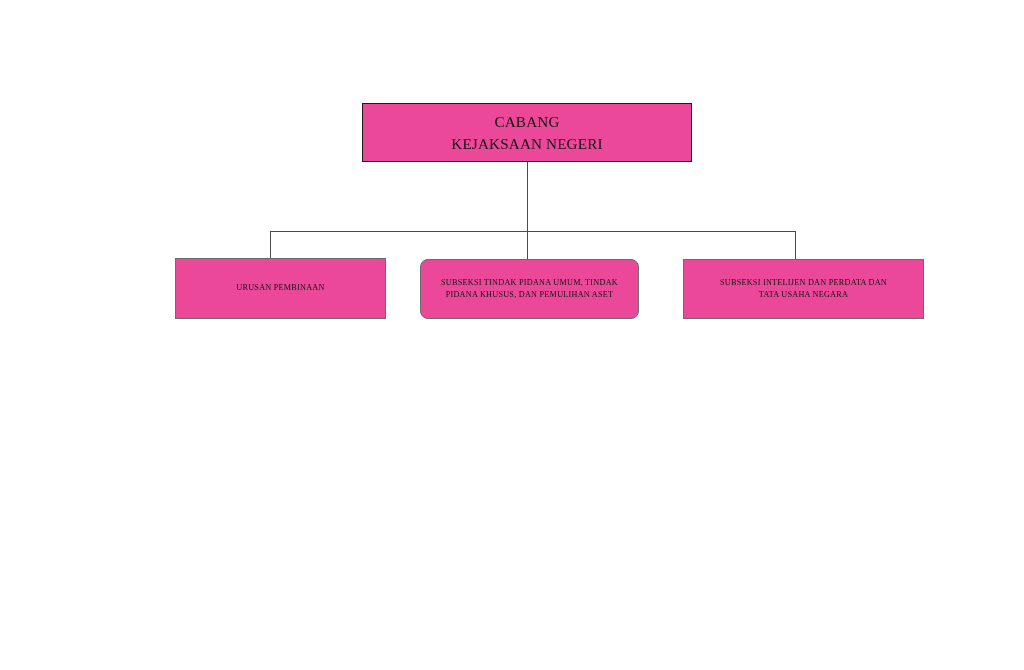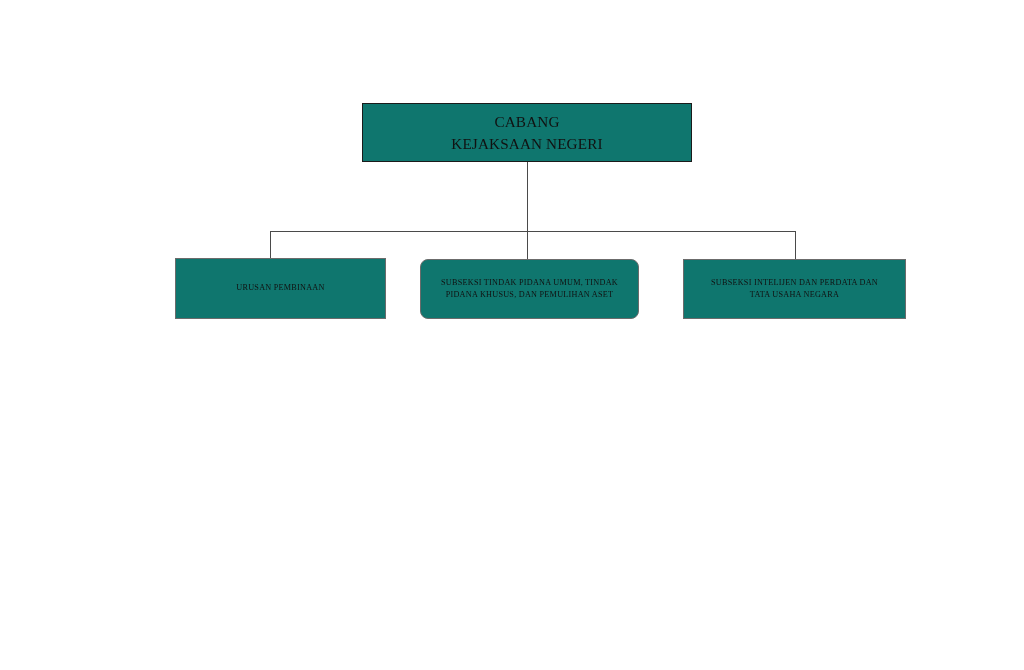--- a/index.html
+++ b/index.html
@@ -30,21 +30,21 @@
     position: absolute;
     background: #4a4a4a;
   }
   .v-line { width: 1px; }
   .h-line { height: 1px; }
 
   
   .node-box {
     position: absolute;
     box-sizing: border-box;
-    background: #0f766e;
+    background: #ec4899;
     display: flex;
     align-items: center;
     justify-content: center;
     text-align: center;
   }
 
   .node-root {
     left: 362px;
     top: 103px;
     width: 330px;
@@ -65,21 +65,21 @@
   }
   .node-child .node-label {
     font-size: 8.2px;
     line-height: 1.52;
     letter-spacing: 0.25px;
     padding: 0 9px;
   }
 
   .node-child-1 { left: 175px; width: 211px; }
   .node-child-2 { left: 420px; width: 219px; top: 259px; height: 60px; border-radius: 8px; }
-  .node-child-3 { left: 683px; width: 223px; top: 259px; height: 60px; }
+  .node-child-3 { left: 683px; width: 241px; top: 259px; height: 60px; }
 
   .node-label { display: block; white-space: pre-line; }
 </style>
 </head>
 <body>
 
 <div id="chart-canvas">
 
   <div class="node-box node-root">
     <span class="node-label">CABANG

